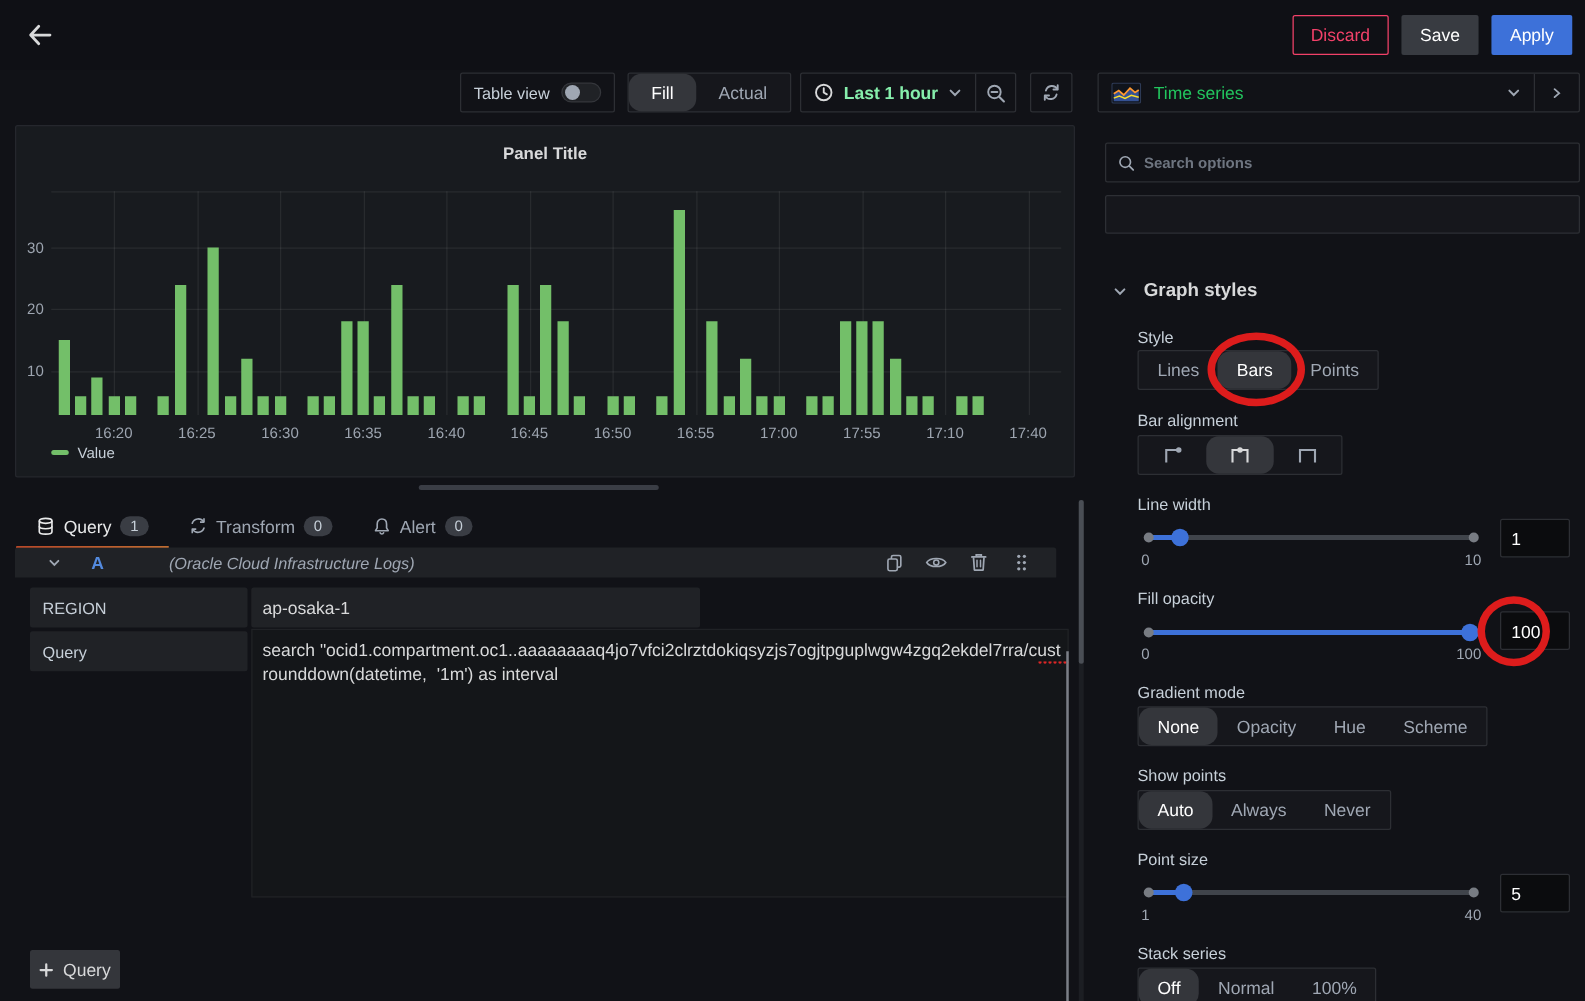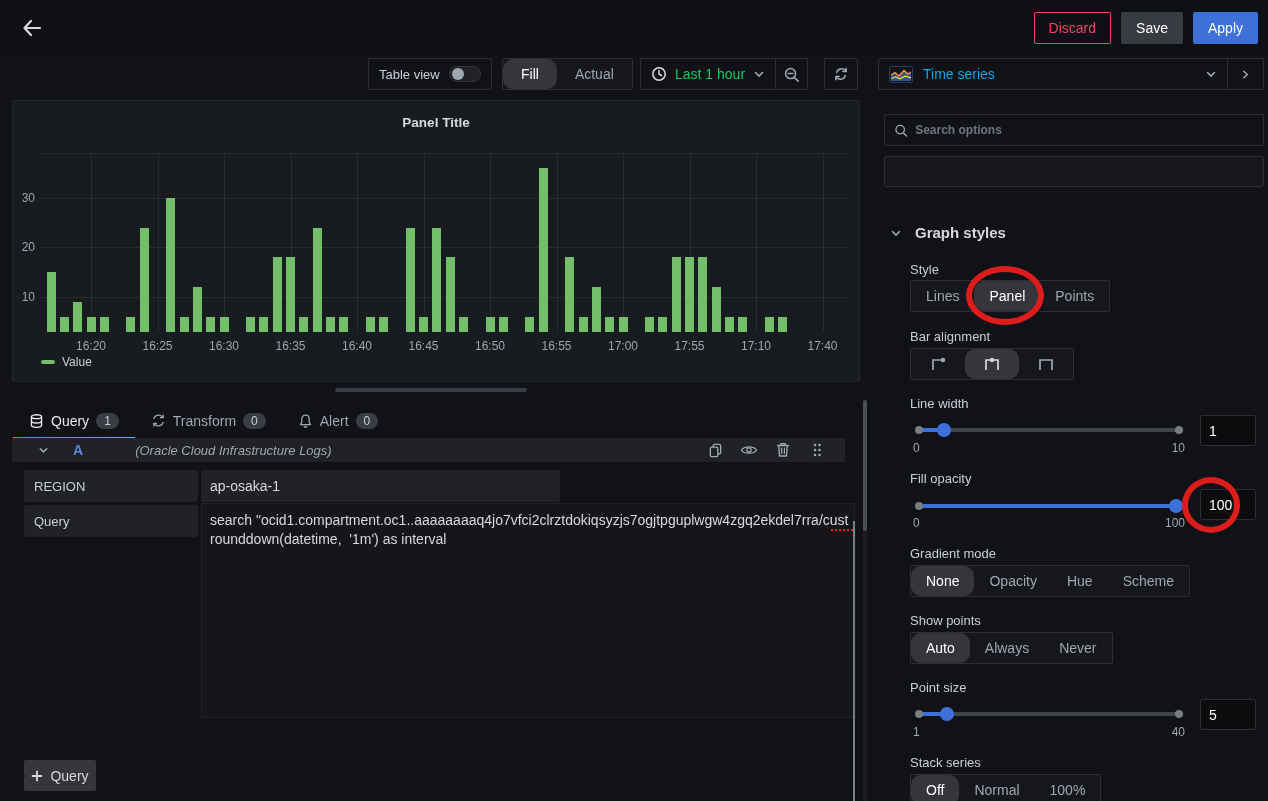--- a/index.html
+++ b/index.html
@@ -27,21 +27,21 @@
   .tool-box { height:32px; border:1px solid #2d2f34; border-radius:2px; background:#111217; display:flex; align-items:center; font-size:13px; color:#c7d0d9; }
   .tableview { left:368px; top:58px; padding:0 10px; gap:9px; }
   .toggle { width:32px; height:16px; border-radius:9px; background:#202226; border:1px solid #34363b; position:relative; cursor:pointer; }
   .toggle .knob { position:absolute; left:2px; top:1px; width:12px; height:12px; border-radius:50%; background:#9fa7b3; }
   .seg-group { display:inline-flex; align-items:stretch; border:1px solid #2d2f34; background:#16171c; border-radius:2px; height:32px; }
   .seg { display:flex; align-items:center; justify-content:center; padding:0 18px; font-size:14px; color:#9fa7b3; font-weight:500; cursor:pointer; border-radius:10px; }
   .seg.sel { background:#34363b; color:#ffffff; }
   .fillactual { left:502px; top:58px; }
   .timepicker { left:640px; top:58px; }
   .timepicker .tp-main { display:flex; align-items:center; gap:8px; padding:0 10px; height:100%; cursor:pointer; }
-  .tp-label { font-size:14px; color:#22c55e; font-weight:400; }
+  .tp-label { font-size:14px; color:#86efac; font-weight:700; }
   .tp-zoom { width:32px; height:100%; border-left:1px solid #2d2f34; display:flex; align-items:center; justify-content:center; cursor:pointer; }
   .refresh-btn { left:824px; top:58px; width:34px; justify-content:center; cursor:pointer; }
 
   
   .panel { left:12px; top:100px; width:848px; height:282px; background:#181b1f; border:1px solid #25272d; border-radius:2px; }
   .panel-title { position:absolute; top:14px; left:0; width:100%; text-align:center; font-size:13.5px; font-weight:600; color:#d8d9da; }
   .chart-area { position:absolute; inset:0; }
   .hgrid { position:absolute; height:1px; background:rgba(255,255,255,0.07); }
   .vgrid { position:absolute; width:1px; background:rgba(255,255,255,0.07); }
   .bar { position:absolute; background:#73bf69; }
@@ -70,21 +70,21 @@
   .query-label { left:24px; top:505px; width:174px; height:32px; }
   .query-textarea { left:201px; top:503px; width:654px; height:215px; background:#141619; border:1px solid #202226; padding:7px 0 0 8px; font-size:14px; line-height:19px; color:#d8d9da; white-space:pre; overflow:hidden; cursor:text; }
   .squiggle { left:830px; top:529px; width:25px; height:3px; background-image:radial-gradient(circle at 2px 1px,#e02626 1px,transparent 1.2px); background-size:4px 3px; }
   .code-scroll { left:853px; top:521px; width:2px; height:280px; background:#7b7f87; }
   .pane-scroll-track { left:863px; top:400px; width:4px; height:401px; background:#1c1e23; }
   .pane-scroll { left:863px; top:400px; width:4px; height:131px; background:#4a4e55; border-radius:2px; }
   .add-query { left:24px; top:760px; width:72px; height:31px; background:#34363b; border-radius:2px; display:flex; align-items:center; justify-content:center; gap:7px; font-size:14px; color:#d8d9da; cursor:pointer; }
 
   
   .viz-picker { left:878px; top:58px; width:386px; height:32px; border:1px solid #2d2f34; border-radius:2px; display:flex; align-items:center; background:#111217; }
-  .viz-picker .viz-name { margin-left:10px; font-size:14px; font-weight:500; color:#0ea5e9; }
+  .viz-picker .viz-name { margin-left:10px; font-size:14px; font-weight:500; color:#22c55e; }
   .viz-icon-wrap { margin-left:10px; }
   .viz-chev { margin-left:auto; margin-right:10px; }
   .viz-expand { width:36px; height:100%; border-left:1px solid #2d2f34; display:flex; align-items:center; justify-content:center; cursor:pointer; color:#9fa7b3; font-size:13px; }
   .search-box { left:884px; top:114px; width:380px; height:32px; border:1px solid #2d2f34; border-radius:2px; background:#111217; display:flex; align-items:center; padding:0 9px; gap:7px; }
   .search-box input { background:transparent; border:none; outline:none; color:#d946ef; font-size:12px; width:100%; font-family:"Liberation Sans",sans-serif;font-weight:bold; }
   .search-box input::placeholder { color:#6e7580; }
   .filter-tabs { left:884px; top:156px; width:380px; height:31px; }
   .filter-tabs .seg { flex:1; }
   .section-head { left:890px; top:224px; display:flex; align-items:center; gap:13px; cursor:pointer; }
   .section-title { font-size:15px; font-weight:600; color:#d8d9da; }
@@ -386,21 +386,21 @@
 <div class="abs section-head">
   <svg width="12" height="12" viewBox="0 0 12 12">
       <path d="M2.5 4.5 L6 8 L9.5 4.5" stroke="#9fa7b3" stroke-width="1.6" fill="none" stroke-linecap="round"></path>
     </svg>
   <span class="section-title">Graph styles</span>
 </div>
 
 <div class="abs opt-label lab-style">Style</div>
 <div class="abs seg-group grp-style">
   <div class="seg">Lines</div>
-  <div class="seg sel">Panel</div>
+  <div class="seg sel">Bars</div>
   <div class="seg">Points</div>
 </div>
 
 <div class="abs opt-label lab-align">Bar alignment</div>
 <div class="abs seg-group grp-align">
   <div class="seg">
     <svg width="20" height="18" viewBox="0 0 20 18">
         <path d="M5 15 V5 H15" stroke="#9fa7b3" stroke-width="1.7" fill="none"></path>
         <circle cx="15" cy="5" r="2.2" fill="#9fa7b3"></circle>
       </svg>

